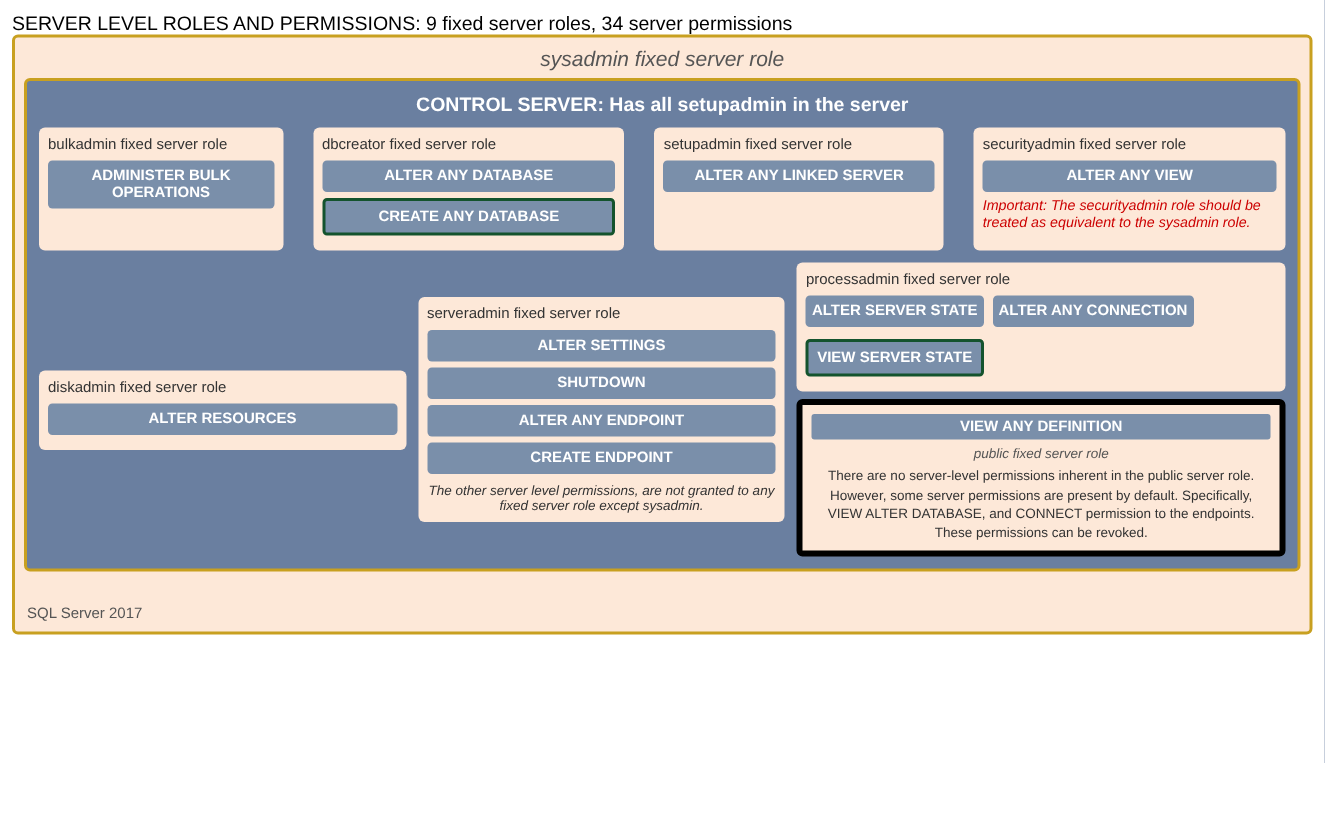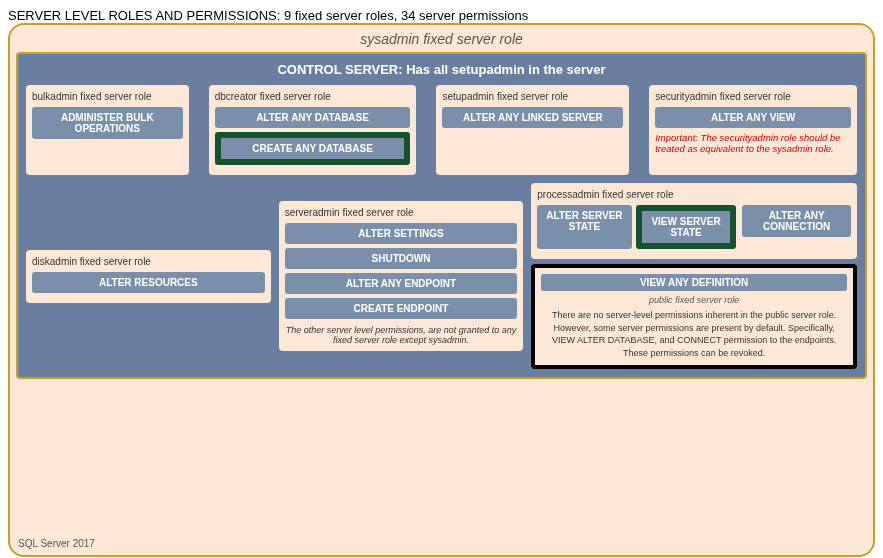--- a/index.html
+++ b/index.html
@@ -25,24 +25,24 @@
       margin-bottom: 0;
     }
 
     .page-title span {
       font-weight: normal;
     }
 
     .outer-box {
       border: 2px solid #c8a020;
       background: #fde8d8;
-      border-radius: 16px;
+      border-radius: 4px;
       padding: 6px;
       width: 100%;
-      height: 534px;
+      height: 400px;
       position: relative;
     }
 
     .sysadmin-label {
       text-align: center;
       font-size: 14px;
       color: #555;
       margin-bottom: 5px;
       font-style: italic;
     }
@@ -89,21 +89,21 @@
       padding: 5px 4px;
       text-align: center;
       font-size: 10px;
       font-weight: bold;
       color: #fff;
       margin-bottom: 4px;
     }
 
     .perm-box.outlined {
       background: #7a8faa;
-      border: 6px solid #14532d;
+      border: 2px solid #14532d;
     }
 
     .security-note {
       font-size: 9.5px;
       color: #cc0000;
       font-style: italic;
       margin-top: 3px;
     }
 
     .bottom-row {
@@ -141,21 +141,21 @@
     }
 
     .processadmin-inner {
       display: flex;
       gap: 6px;
       align-items: flex-start;
     }
 
     .process-perms {
       display: flex;
-      flex-direction: row;
+      flex-direction: column;
       gap: 4px;
     }
 
     .view-any-box {
       border: 4px solid #000000;
       background: #fde8d8;
       border-radius: 4px;
       padding: 6px;
     }
 

